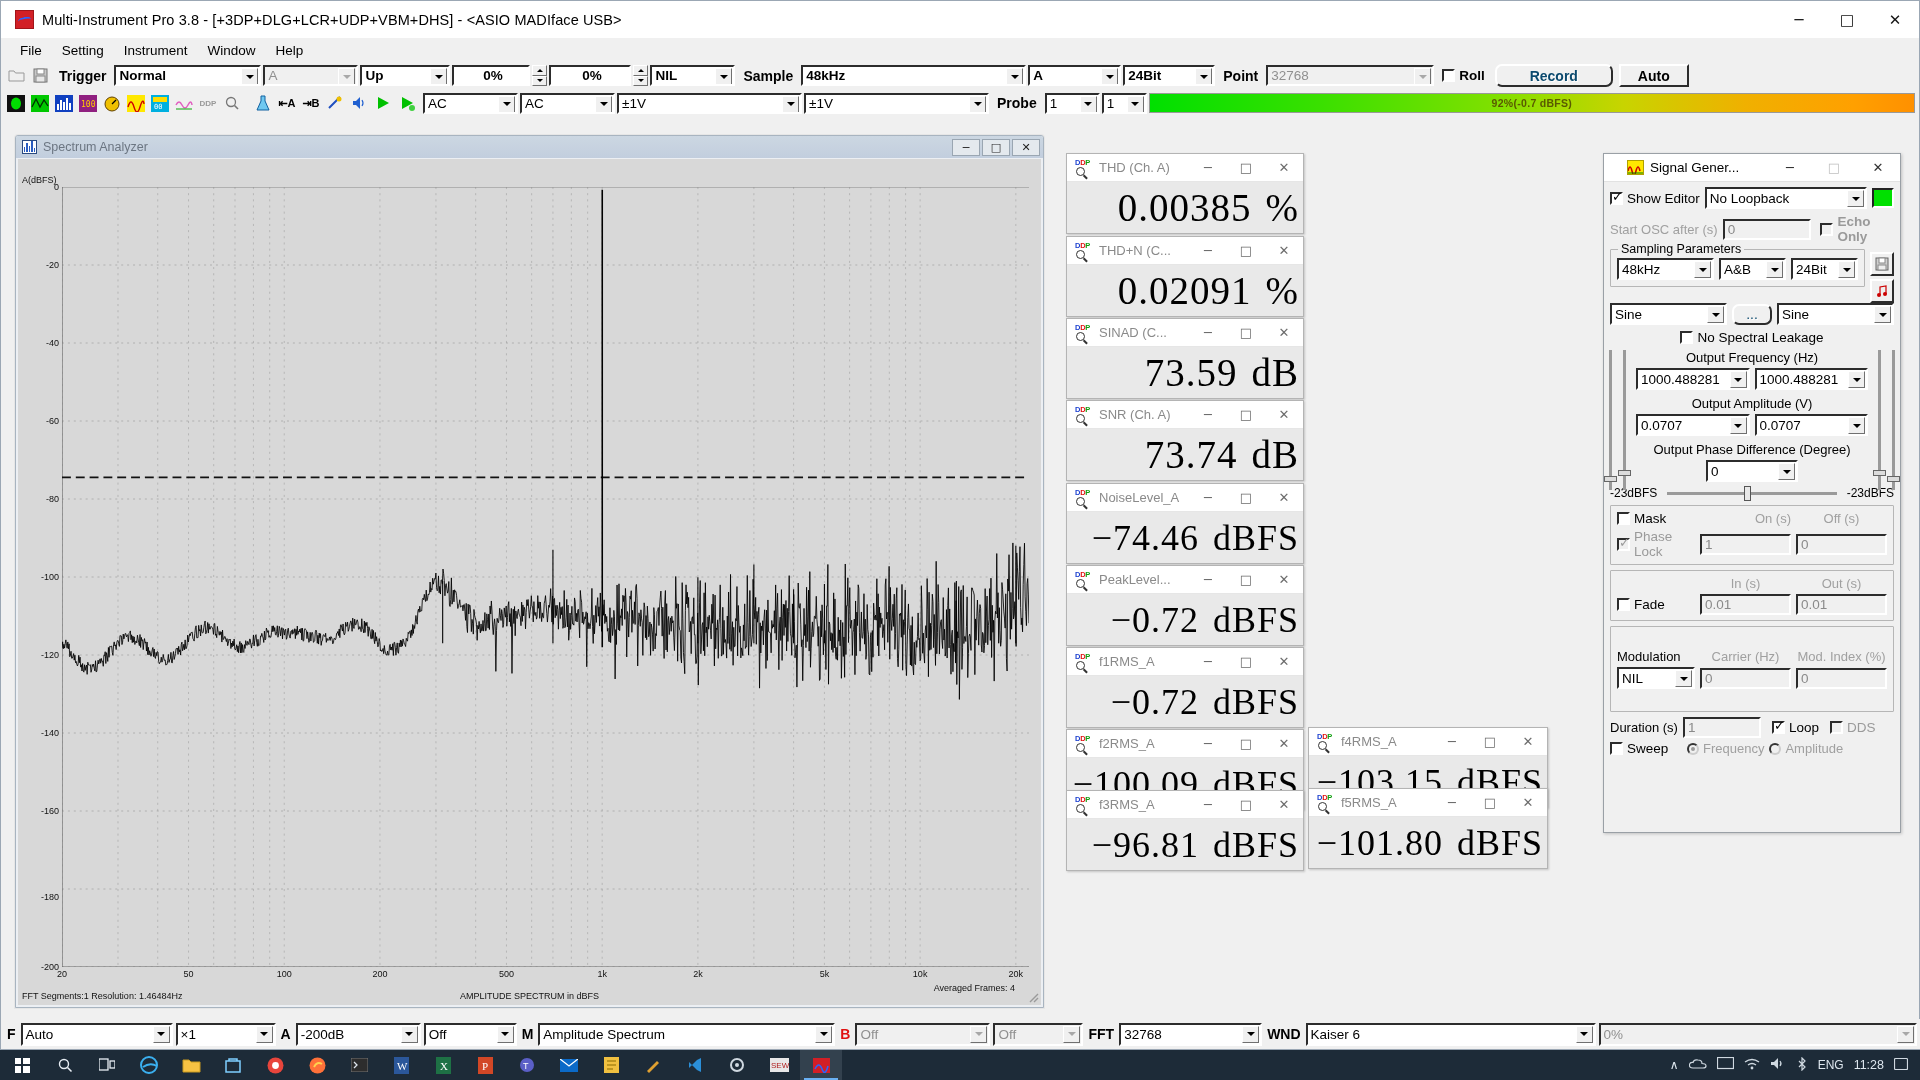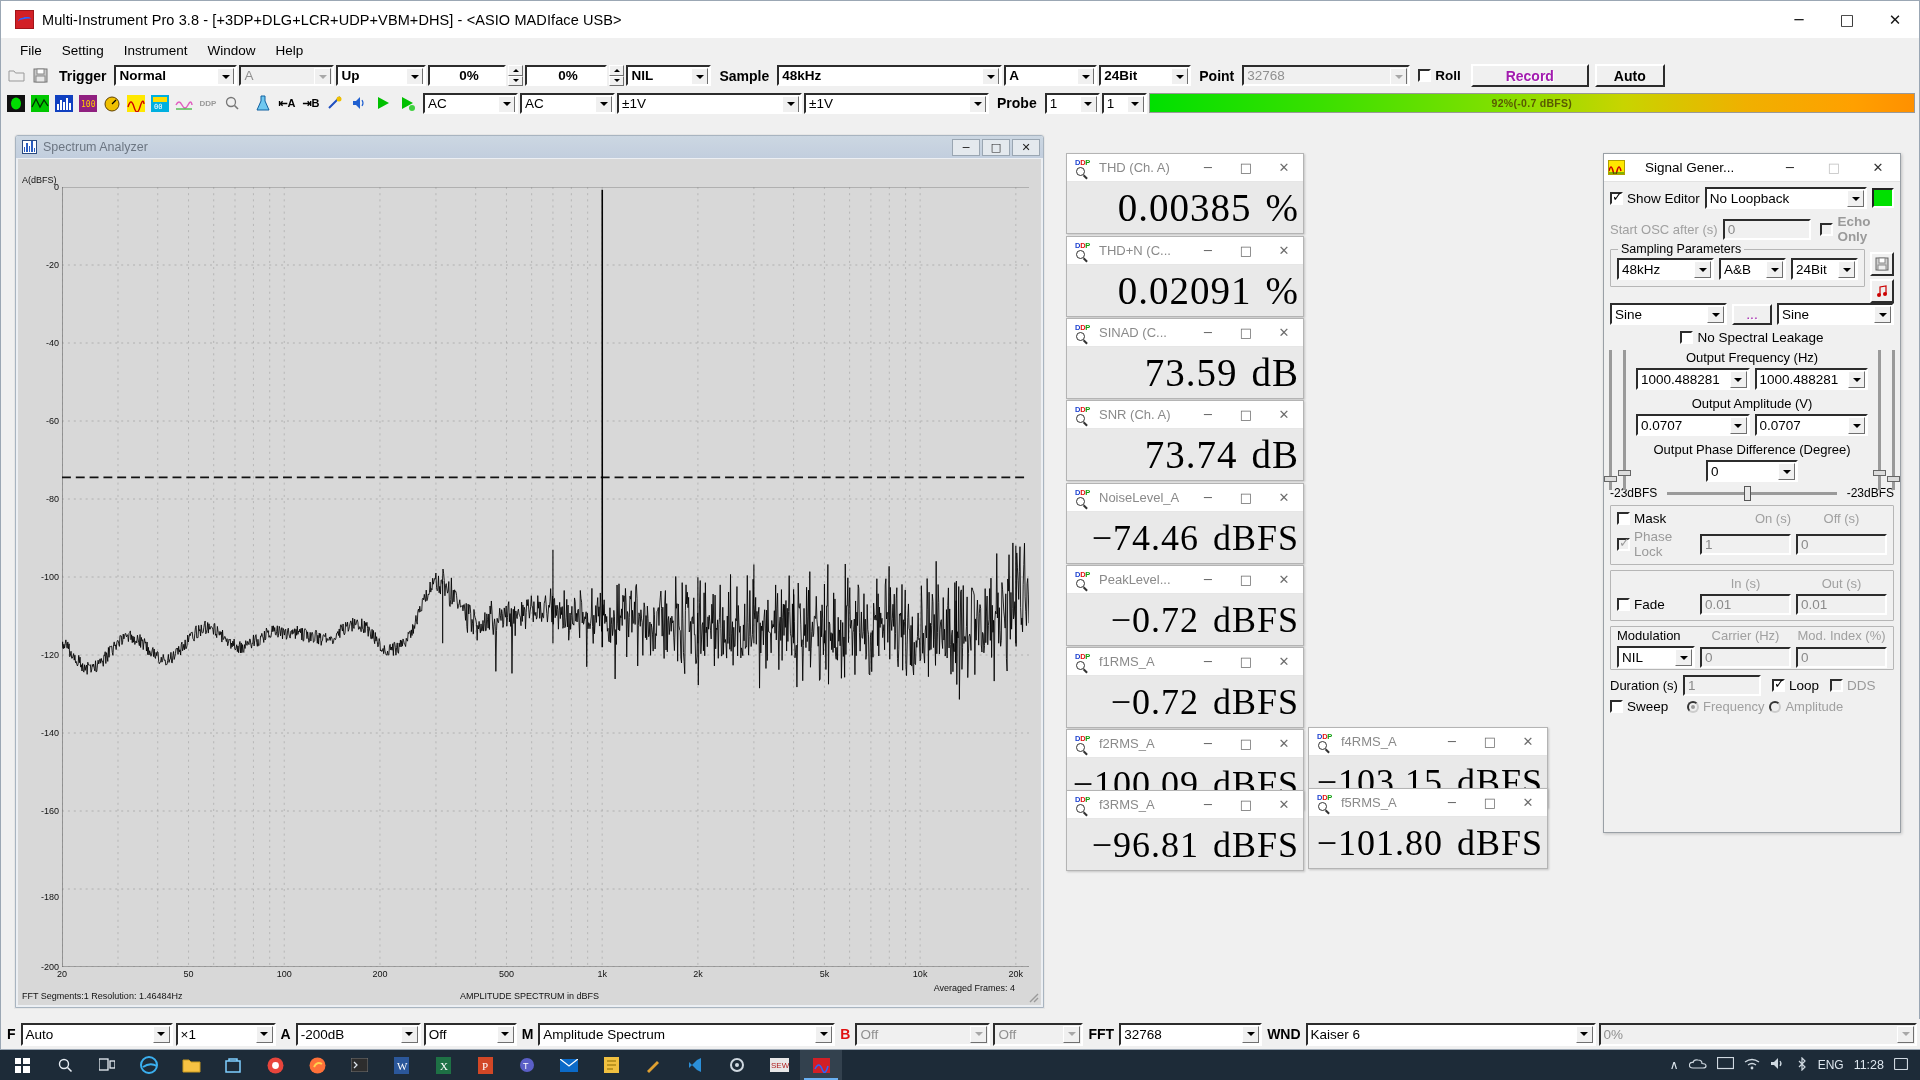--- a/index.html
+++ b/index.html
@@ -118,21 +118,21 @@
   .spinner div:last-child::after { border-top: 3px solid #000; }
 
   .btn98 {
     height: 23px; background: #f0f0f0;
     border: 2px outset #e8e8e8;
     border-top-color: #fff; border-left-color: #fff;
     border-right-color: #808080; border-bottom-color: #808080;
     display: flex; align-items: center; justify-content: center;
     font-size: 14px; font-weight: bold; color: #000; padding: 0 8px;
   }
-  .btn98.disabled { color: #a21caf; text-shadow: 1px 1px 0 #fff; }
+  .btn98.disabled { color: #0c4a6e; text-shadow: 1px 1px 0 #fff; border-radius: 7px; }
 
   .chk { display: flex; align-items: center; gap: 4px; font-size: 13.5px; font-weight: bold; }
   .chk .box {
     width: 13px; height: 13px; background: #fff;
     border: 2px inset #d6d6d6; border-top-color: #808080; border-left-color: #808080;
     border-right-color: #fff; border-bottom-color: #fff;
     position: relative; flex: none;
   }
   .chk.on .box::after {
     content: "✓"; position: absolute; left: 0px; top: -5px; font-size: 13px; color: #000;
@@ -251,22 +251,22 @@
   }
   .meas-value .unit { margin-left: 14px; }
 
   
   .sg {
     position: absolute; left: 1602px; top: 152px; width: 298px; height: 680px;
     background: #f0f0f0; border: 1px solid #9aa0a6;
     box-shadow: 1px 1px 3px rgba(0,0,0,.2);
   }
   .sg-title {
-    height: 28px; background: #fff; display: flex; align-items: center; gap: 20px;
-    padding-left: 4px; border-bottom: 1px solid #e2e2e2;
+    height: 28px; background: #fff; display: flex; align-items: center; gap: 6px;
+    padding-left: 23px; border-bottom: 1px solid #e2e2e2;
   }
   .sg-icon {
     width: 17px; height: 15px; background: #ffe800; border: 1px solid #b0a000;
     flex: none; display: flex; align-items: center; justify-content: center;
     overflow: hidden;
   }
   .sg-icon svg { display: block; }
   .sg-title-text { font-size: 13.5px; color: #000; }
   .sg-wbtns { margin-left: auto; display: flex; }
   .sg-wbtn {
@@ -393,21 +393,21 @@
           </svg>
       </div>
       <div class="tb-icon">
         <svg width="15" height="15" viewBox="0 0 15 15">
             <rect x="1" y="1" width="13" height="13" fill="#c8c8c8" stroke="#777"></rect>
             <rect x="4" y="1" width="7" height="5" fill="#fff" stroke="#888"></rect>
             <rect x="3" y="8" width="9" height="6" fill="#e8e8e8" stroke="#888"></rect>
           </svg>
       </div>
       <div class="tb-label">Trigger</div>
-      <div class="combo" style="width:123px">
+      <div class="combo" style="width:147px">
         <span>Normal</span>
         <span class="arrow"></span>
       </div>
       <div class="combo plain disabled" style="width:95px">
         <span>A</span>
         <span class="arrow"></span>
       </div>
       <div class="combo" style="width:90px">
         <span>Up</span>
         <span class="arrow"></span>
@@ -1063,21 +1063,21 @@
           <div class="row" style="margin-bottom:0">
             <div class="chk" style="font-weight:normal; width:78px">
               <span class="box"></span>
               <span>Fade</span>
             </div>
             <div class="textbox ro" style="flex:1">0.01</div>
             <div class="textbox ro" style="flex:1">0.01</div>
           </div>
         </div>
 
-        <div class="group" style="padding:1px 6px">
+        <div class="group" style="padding:22px 6px">
           <div class="row" style="margin-bottom:3px">
             <span class="lbl" style="width:78px">Modulation</span>
             <span class="lbl dis" style="flex:1; text-align:center">Carrier (Hz)</span>
             <span class="lbl dis" style="flex:1; text-align:center">Mod. Index (%)</span>
           </div>
           <div class="row" style="margin-bottom:0">
             <div class="combo plain" style="width:78px; height:22px">
               <span>NIL</span>
               <span class="arrow"></span>
             </div>

